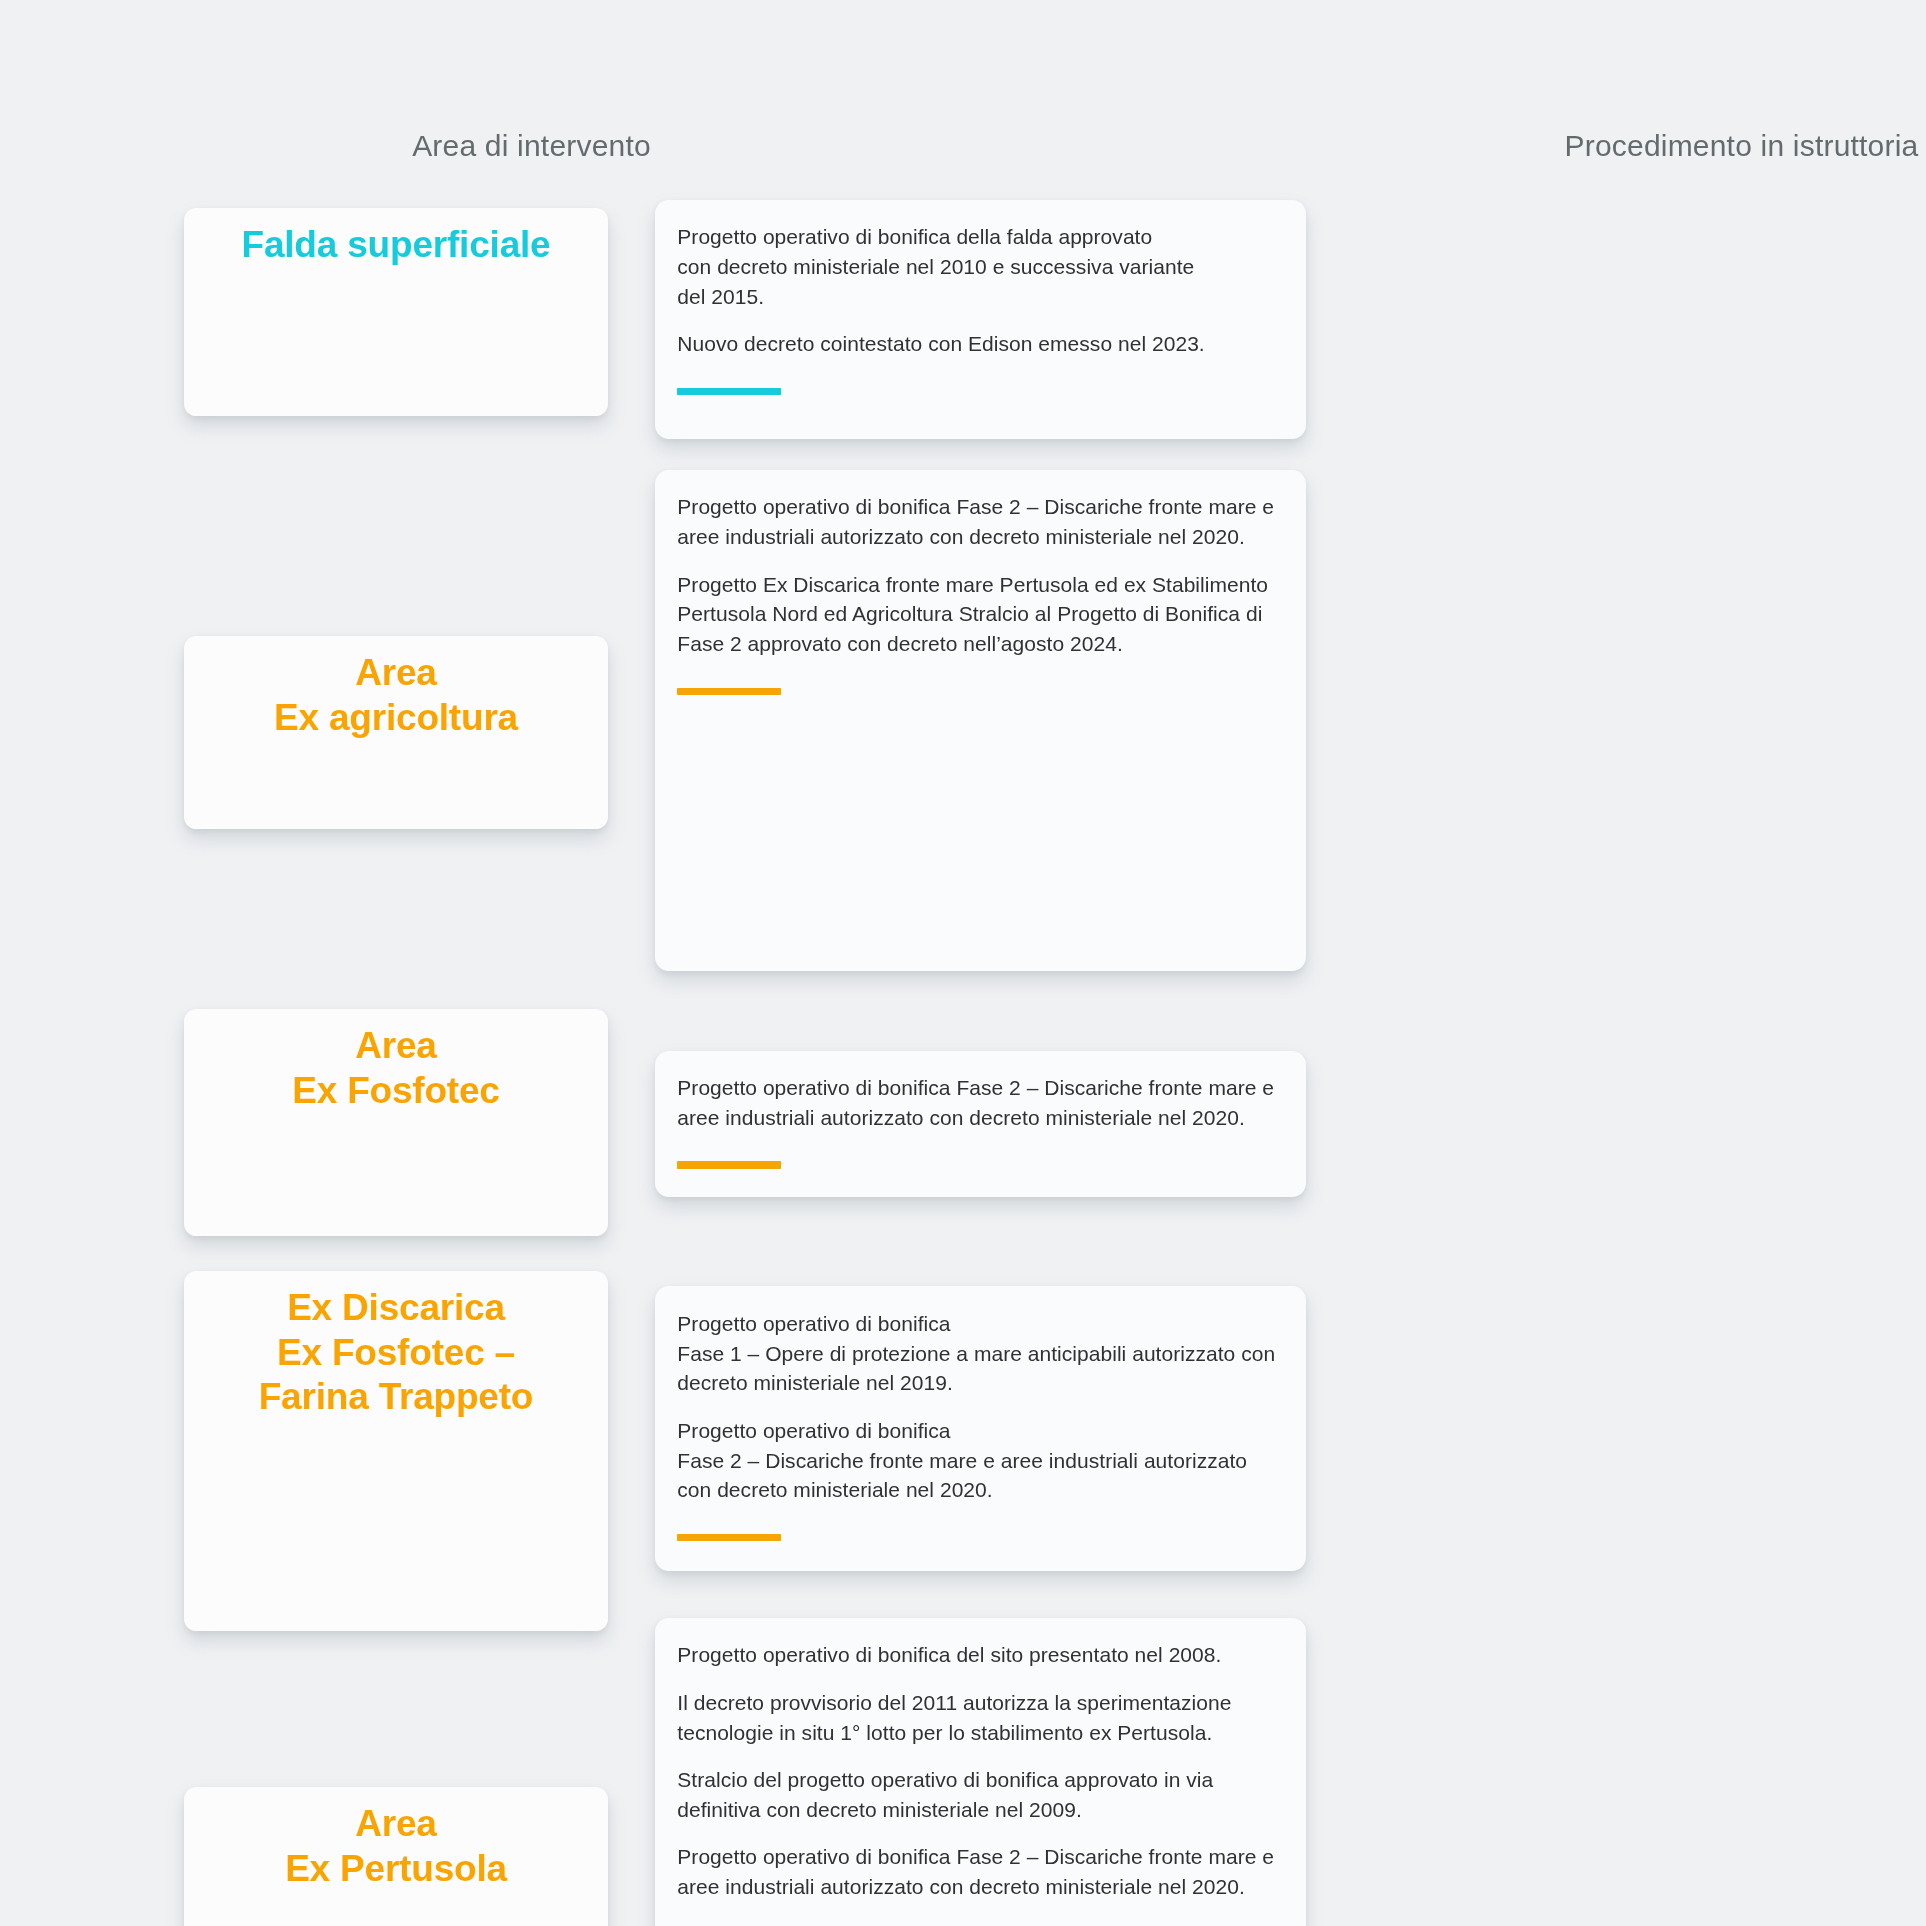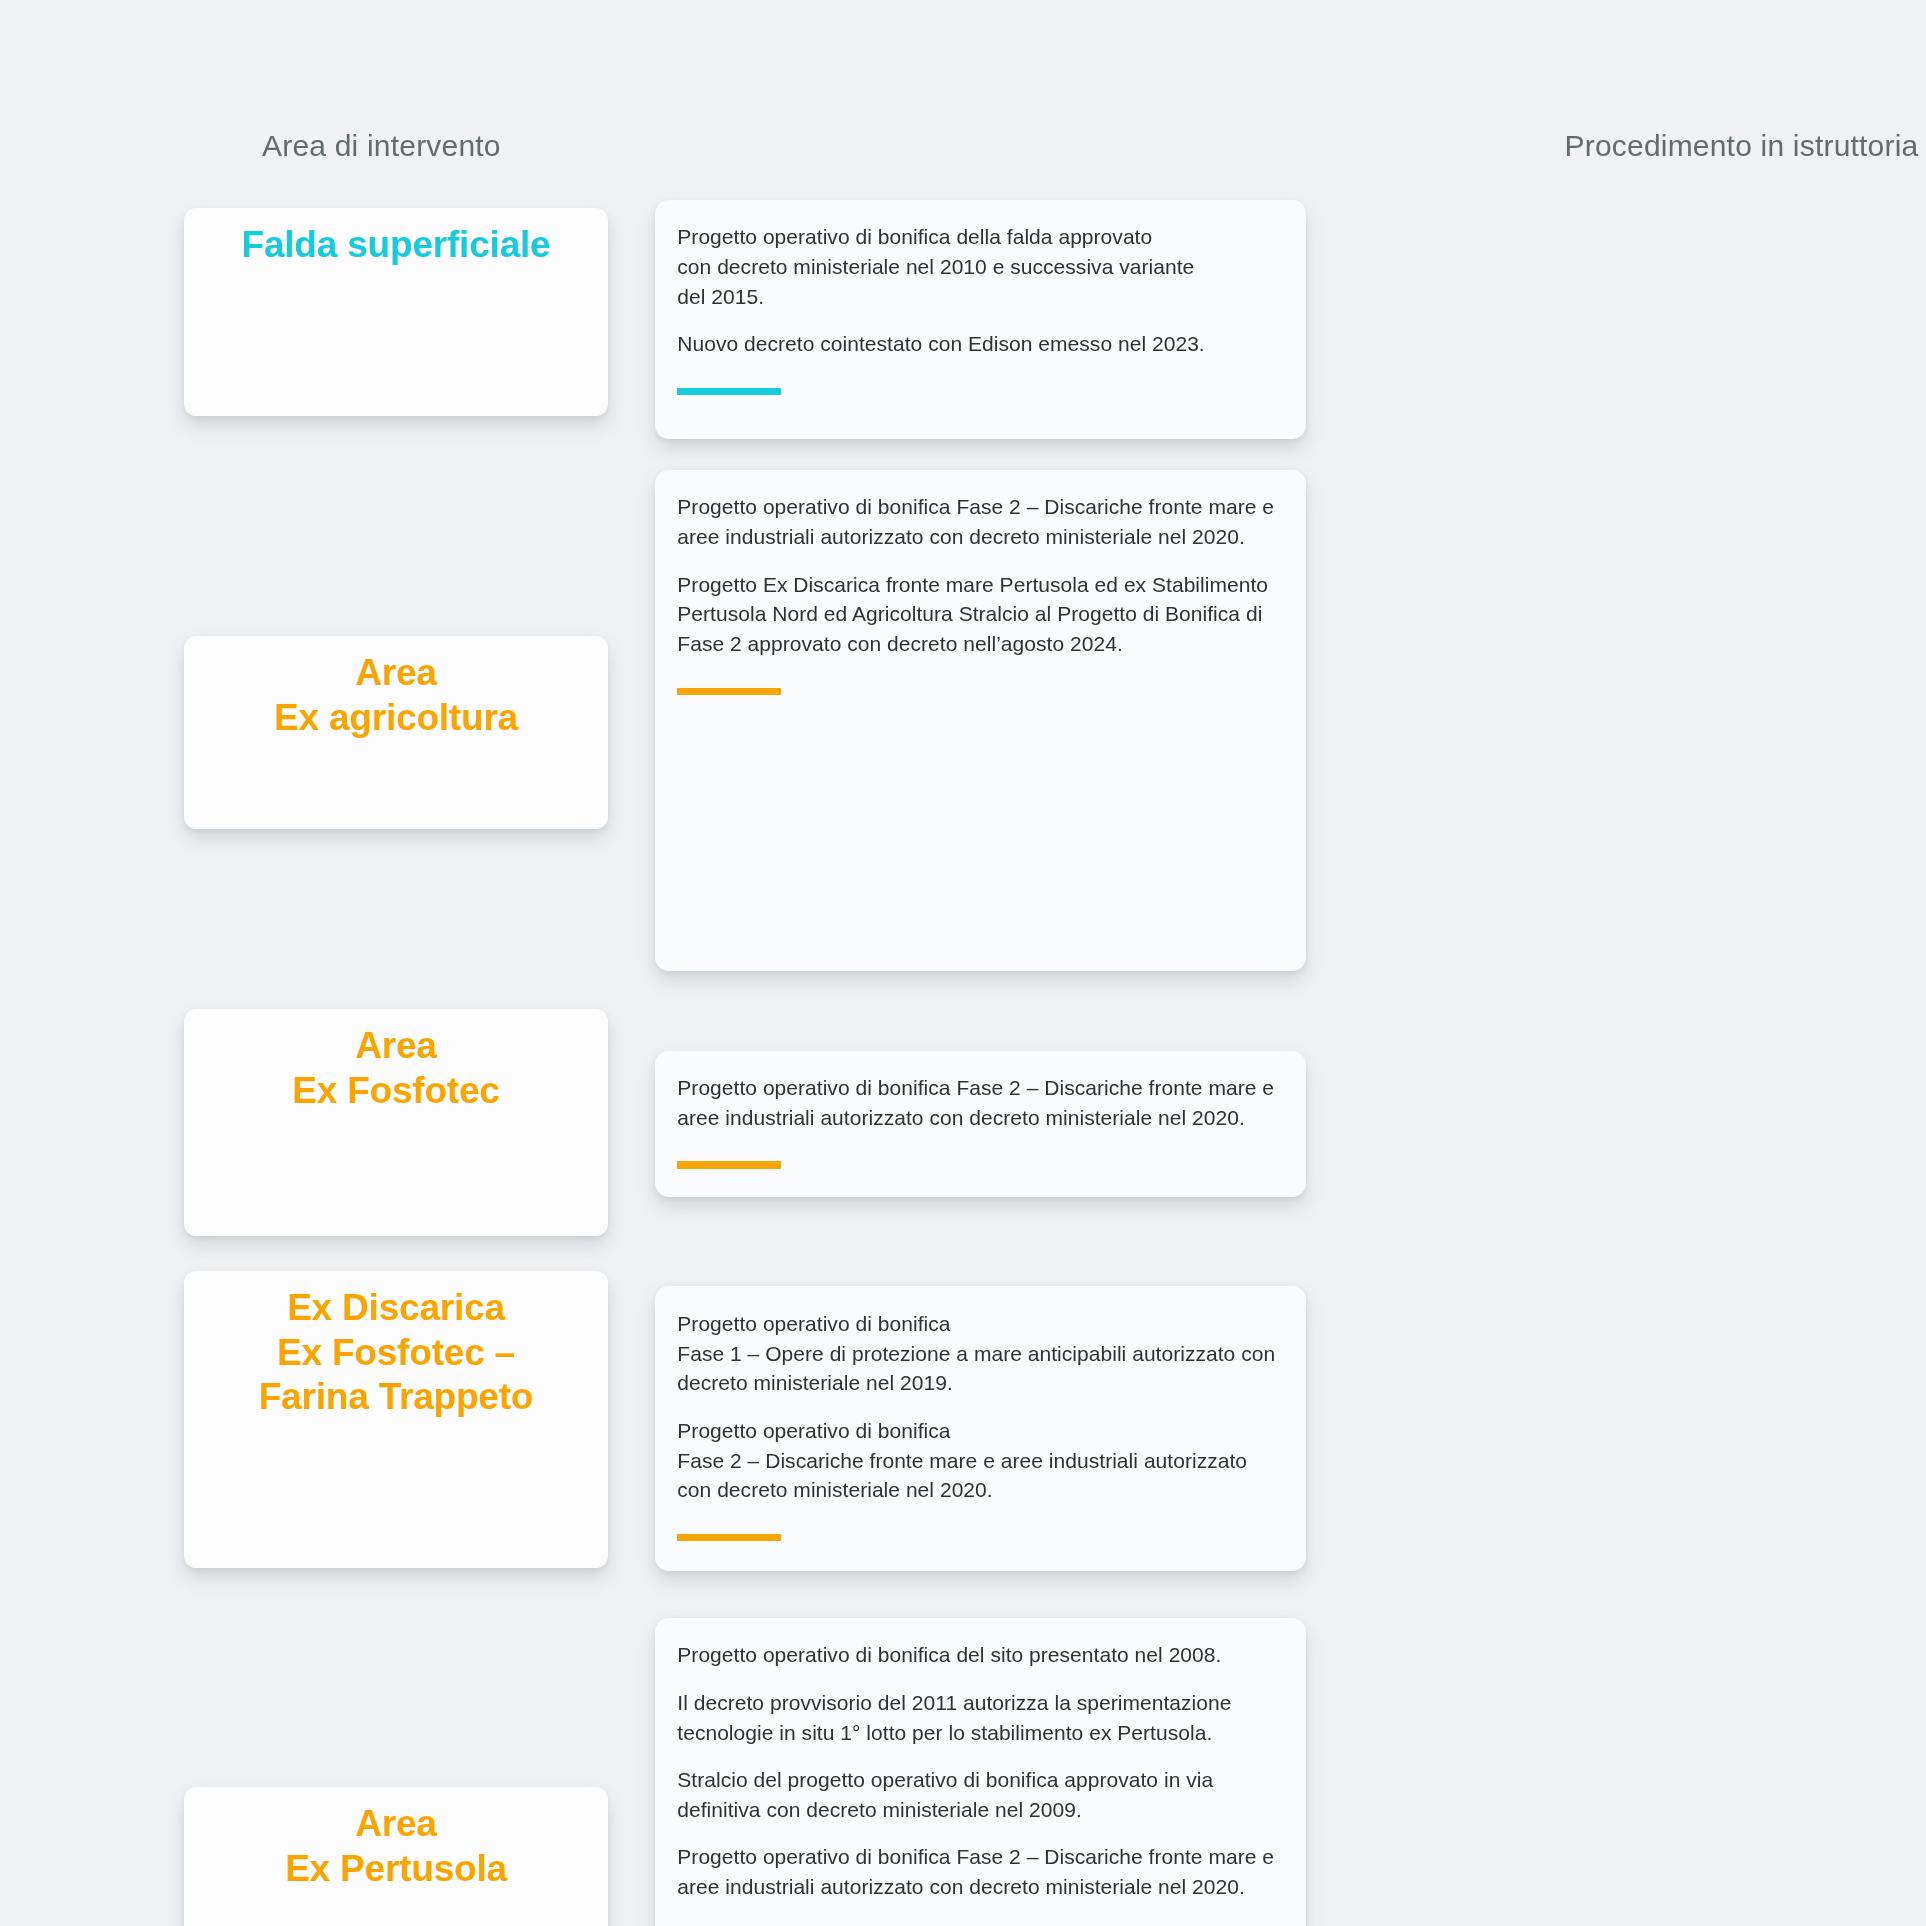--- a/index.html
+++ b/index.html
@@ -32,21 +32,21 @@
   }
   .col-header {
     position: absolute;
     font-size: 30px;
     font-weight: 400;
     color: #636b6e;
     letter-spacing: 0.2px;
     white-space: nowrap;
     line-height: 1;
   }
-  .col-header.c1 { left: 262px;  width: 539px; }
+  .col-header.c1 { left: 262px;  width: 539px; text-align: center; }
   .col-header.c2 { left: 655px; width: 655px; text-align: center; }
   .col-header.c3 { left: 1310px; width: 863px; text-align: center; }
 
   
   .rows {
     position: absolute;
     top: 200px;
     left: 0;
     width: 2250px;
   }
@@ -159,21 +159,21 @@
         <div class="label-card" style="top: 0px; height: 227px;">
           <div class="label-text orange">Area
 Ex Fosfotec</div>
         </div>
         <div class="content-card" style="top: 42px; min-height: 146px;">
           <p>Progetto operativo di bonifica Fase 2 – Discariche fronte mare e aree industriali autorizzato con decreto ministeriale nel 2020.</p>
           <div class="accent-bar orange"></div>
         </div>
       </div>
       <div class="row" style="position: absolute; top: 1071px; height: 308px;">
-        <div class="label-card" style="top: 0px; height: 297px;">
+        <div class="label-card" style="top: 0px; height: 360px;">
           <div class="label-text orange">Ex Discarica
 Ex Fosfotec –
 Farina Trappeto</div>
         </div>
         <div class="content-card" style="top: 15.4px; min-height: 285px;">
           <p>Progetto operativo di bonifica
 Fase 1 – Opere di protezione a mare anticipabili autorizzato con decreto ministeriale nel 2019.</p>
           <p>Progetto operativo di bonifica
 Fase 2 – Discariche fronte mare e aree industriali autorizzato con decreto ministeriale nel 2020.</p>
           <div class="accent-bar orange"></div>

